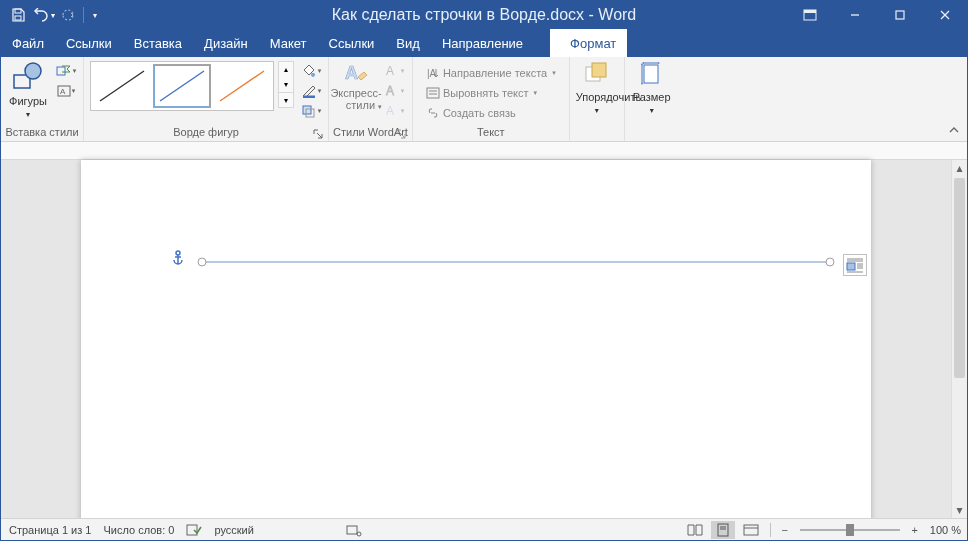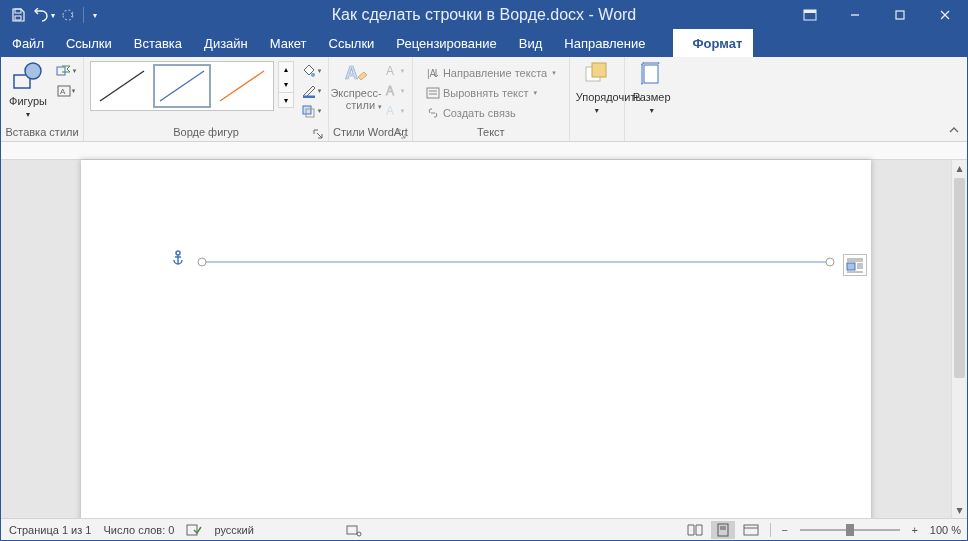--- a/index.html
+++ b/index.html
@@ -9,21 +9,21 @@
   .qat { display: flex; align-items: center; gap: 2px; padding: 0 6px; }
   .qat-item { width: 22px; height: 22px; display: flex; align-items: center; justify-content: center; color: #fff; opacity: 0.95; }
   .qat-item svg { display: block; }
   .qat-divider { width: 1px; height: 16px; background: rgba(255,255,255,0.25); margin: 0 2px; }
   .title { position: absolute; left: 0; right: 0; text-align: center; font-size: 16px; color: #e6eef8; pointer-events: none; }
   .wincontrols { position: absolute; right: 0; top: 0; display: flex; }
   .winbtn { width: 45px; height: 28px; display: flex; align-items: center; justify-content: center; color: #fff; opacity: .9; }
 
   .menubar { background: #2b579a; height: 28px; display: flex; align-items: stretch; color: #fff; font-size: 13px; position: relative; }
   .tab { padding: 0 11px; display: flex; align-items: center; cursor: default; }
-  .tab.active { background: #fff; color: #2b579a; font-weight: 700; padding-left: 20px; }
+  .tab.active { background: #fff; color: #2b579a; font-weight: 400; padding-left: 20px; }
   .menu-right { position: absolute; right: 0; top: 0; height: 100%; display: flex; align-items: center; gap: 0; margin-top: 36px; }
   .menu-rbtn { width: 38px; height: 100%; display:flex; align-items:center; justify-content:center; color:#fff; }
 
   .ribbon { background: #f3f3f3; height: 85px; border-bottom: 1px solid #d4d4d4; display: flex; position: relative; }
   .rgroup { display: flex; flex-direction: column; border-right: 1px solid #e0e0e0; padding: 2px 4px 0; }
   .rbody { flex: 1; display: flex; align-items: flex-start; gap: 4px; padding: 2px 2px 0; }
   .rlabel { font-size: 11px; color: #616161; text-align: center; padding-bottom: 2px; height: 16px; line-height: 14px; position: relative; }
   .rlabel .dlaunch { position: absolute; right: 0; bottom: 1px; width: 13px; height: 13px; display:flex; align-items:center; justify-content:center;}
   .rlabel .dlaunch svg { display:block; }
 
@@ -126,21 +126,20 @@
   </div>
 </div>
 
 <div class="menubar">
   <div class="tab">Файл</div>
   <div class="tab">Ссылки</div>
   <div class="tab">Вставка</div>
   <div class="tab">Дизайн</div>
   <div class="tab">Макет</div>
   <div class="tab">Ссылки</div>
-  <div class="tab">Рецензирование</div>
   <div class="tab">Вид</div>
   <div class="tab">Направление</div>
   <div style="width:16px;"></div>
   <div class="tab active">Формат</div>
   <div class="menu-right">
     <div class="tab" style="gap:4px;">
       <svg width="12" height="14" viewBox="0 0 12 14">
           <path d="M6 1a4 4 0 0 0-2 7v2h4v-2a4 4 0 0 0-2-7z" fill="none" stroke="#fff"></path>
           <line x1="4" y1="12" x2="8" y2="12" stroke="#fff"></line>
         </svg>

